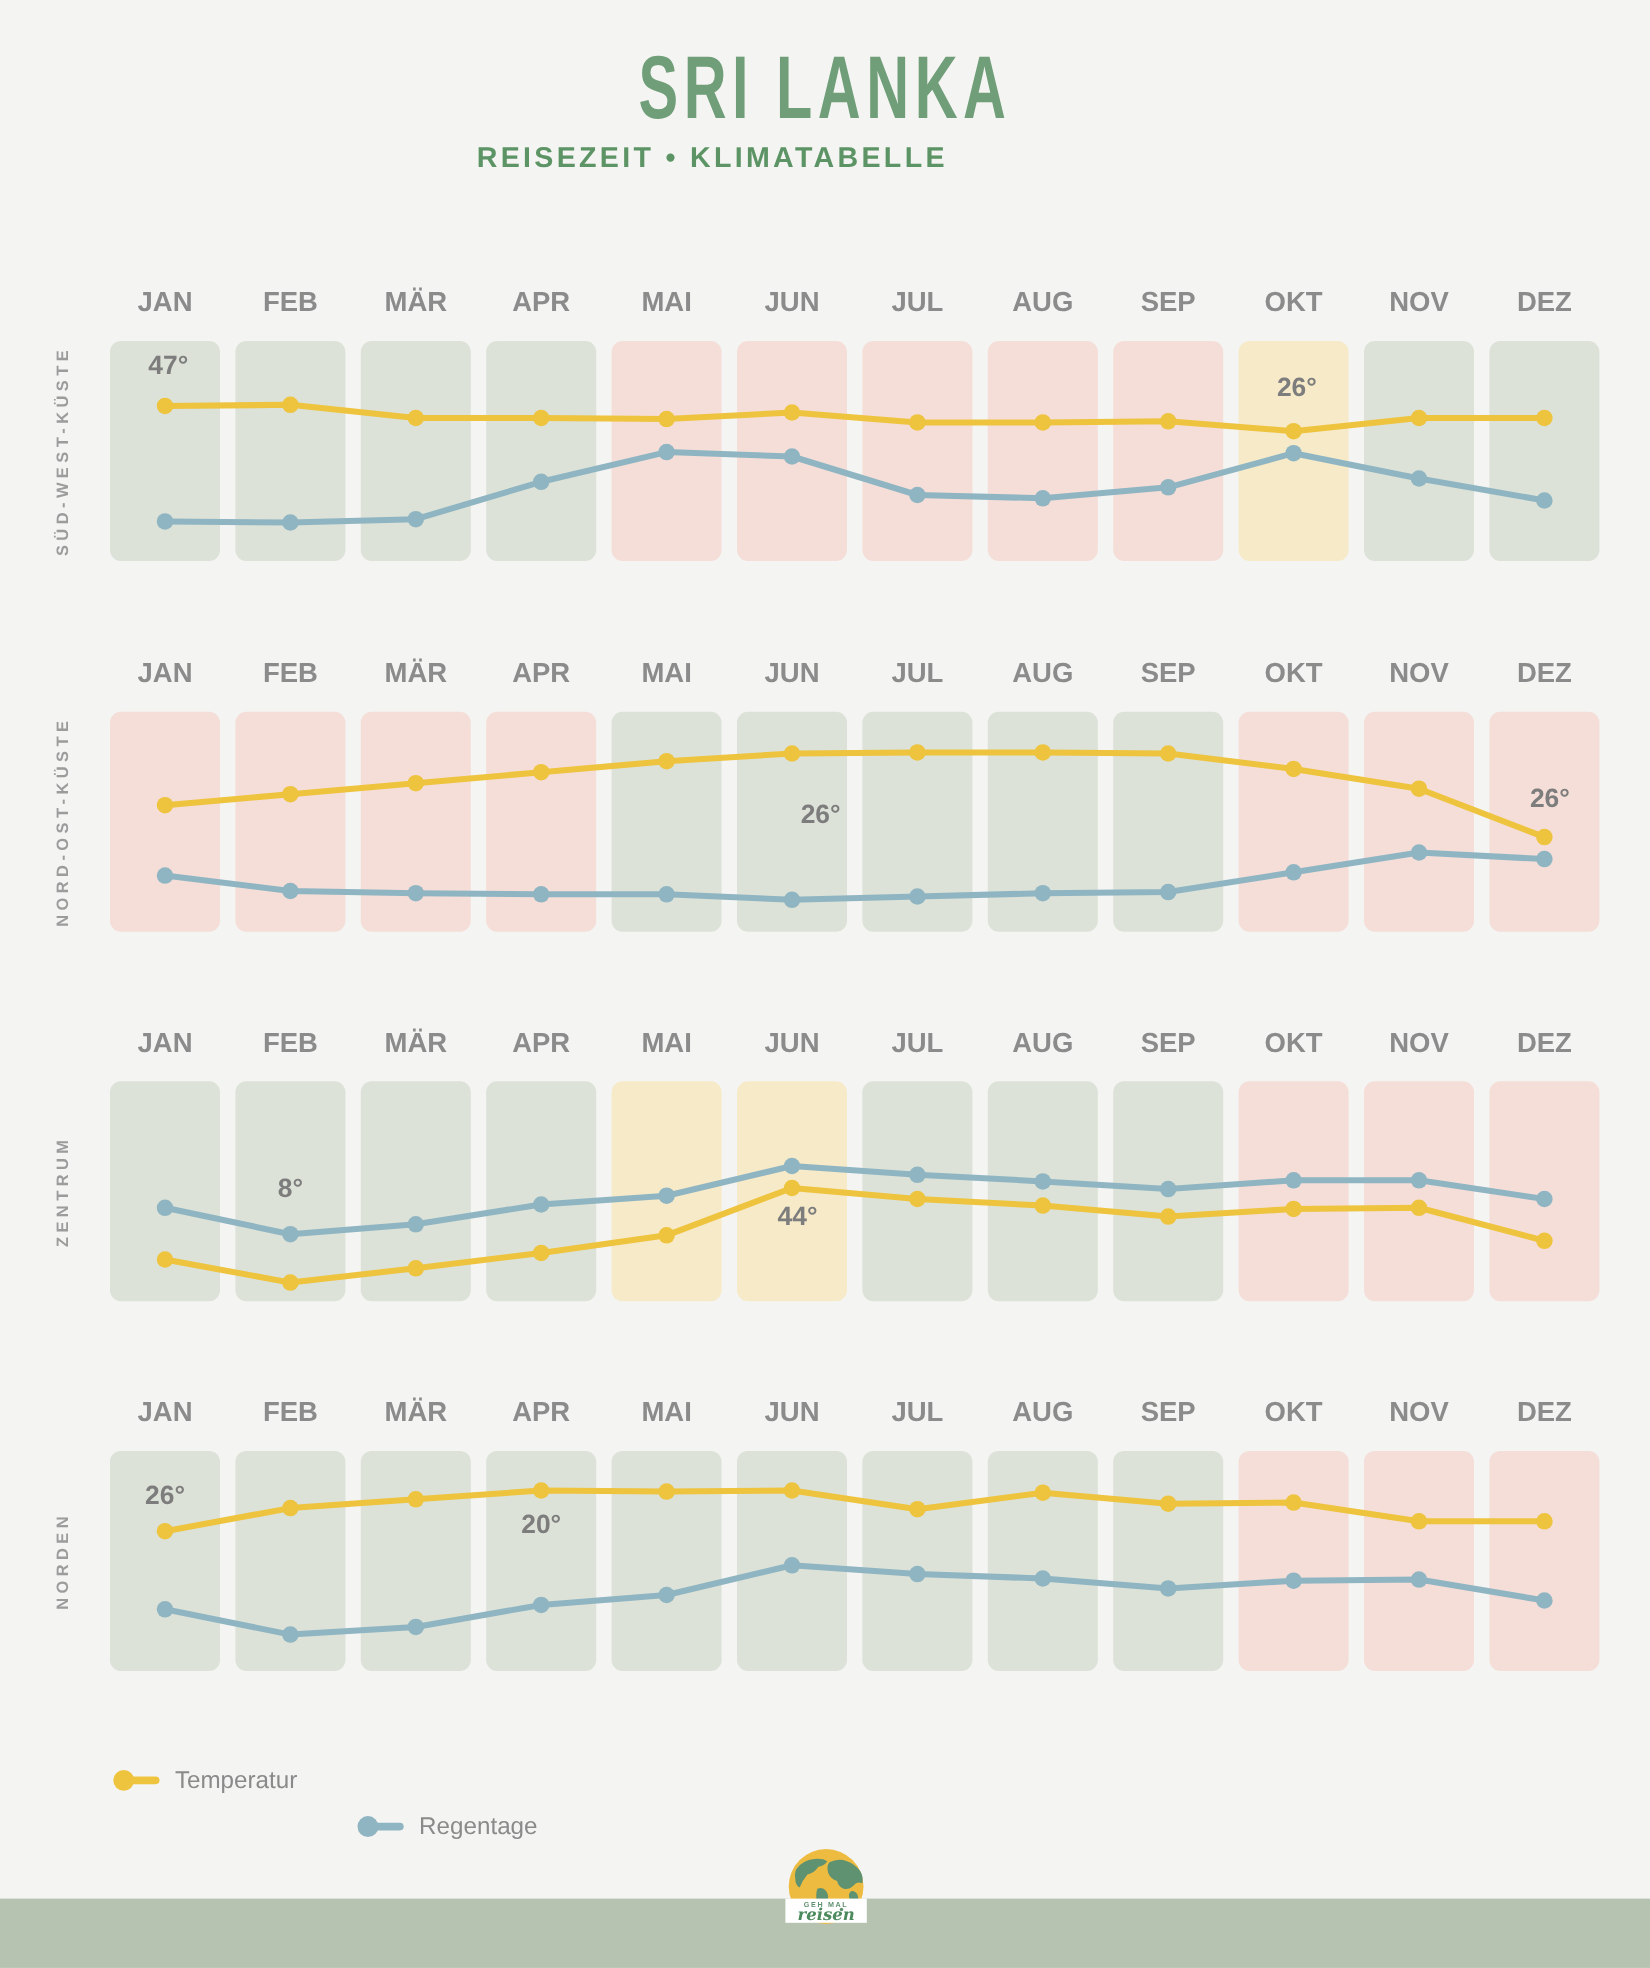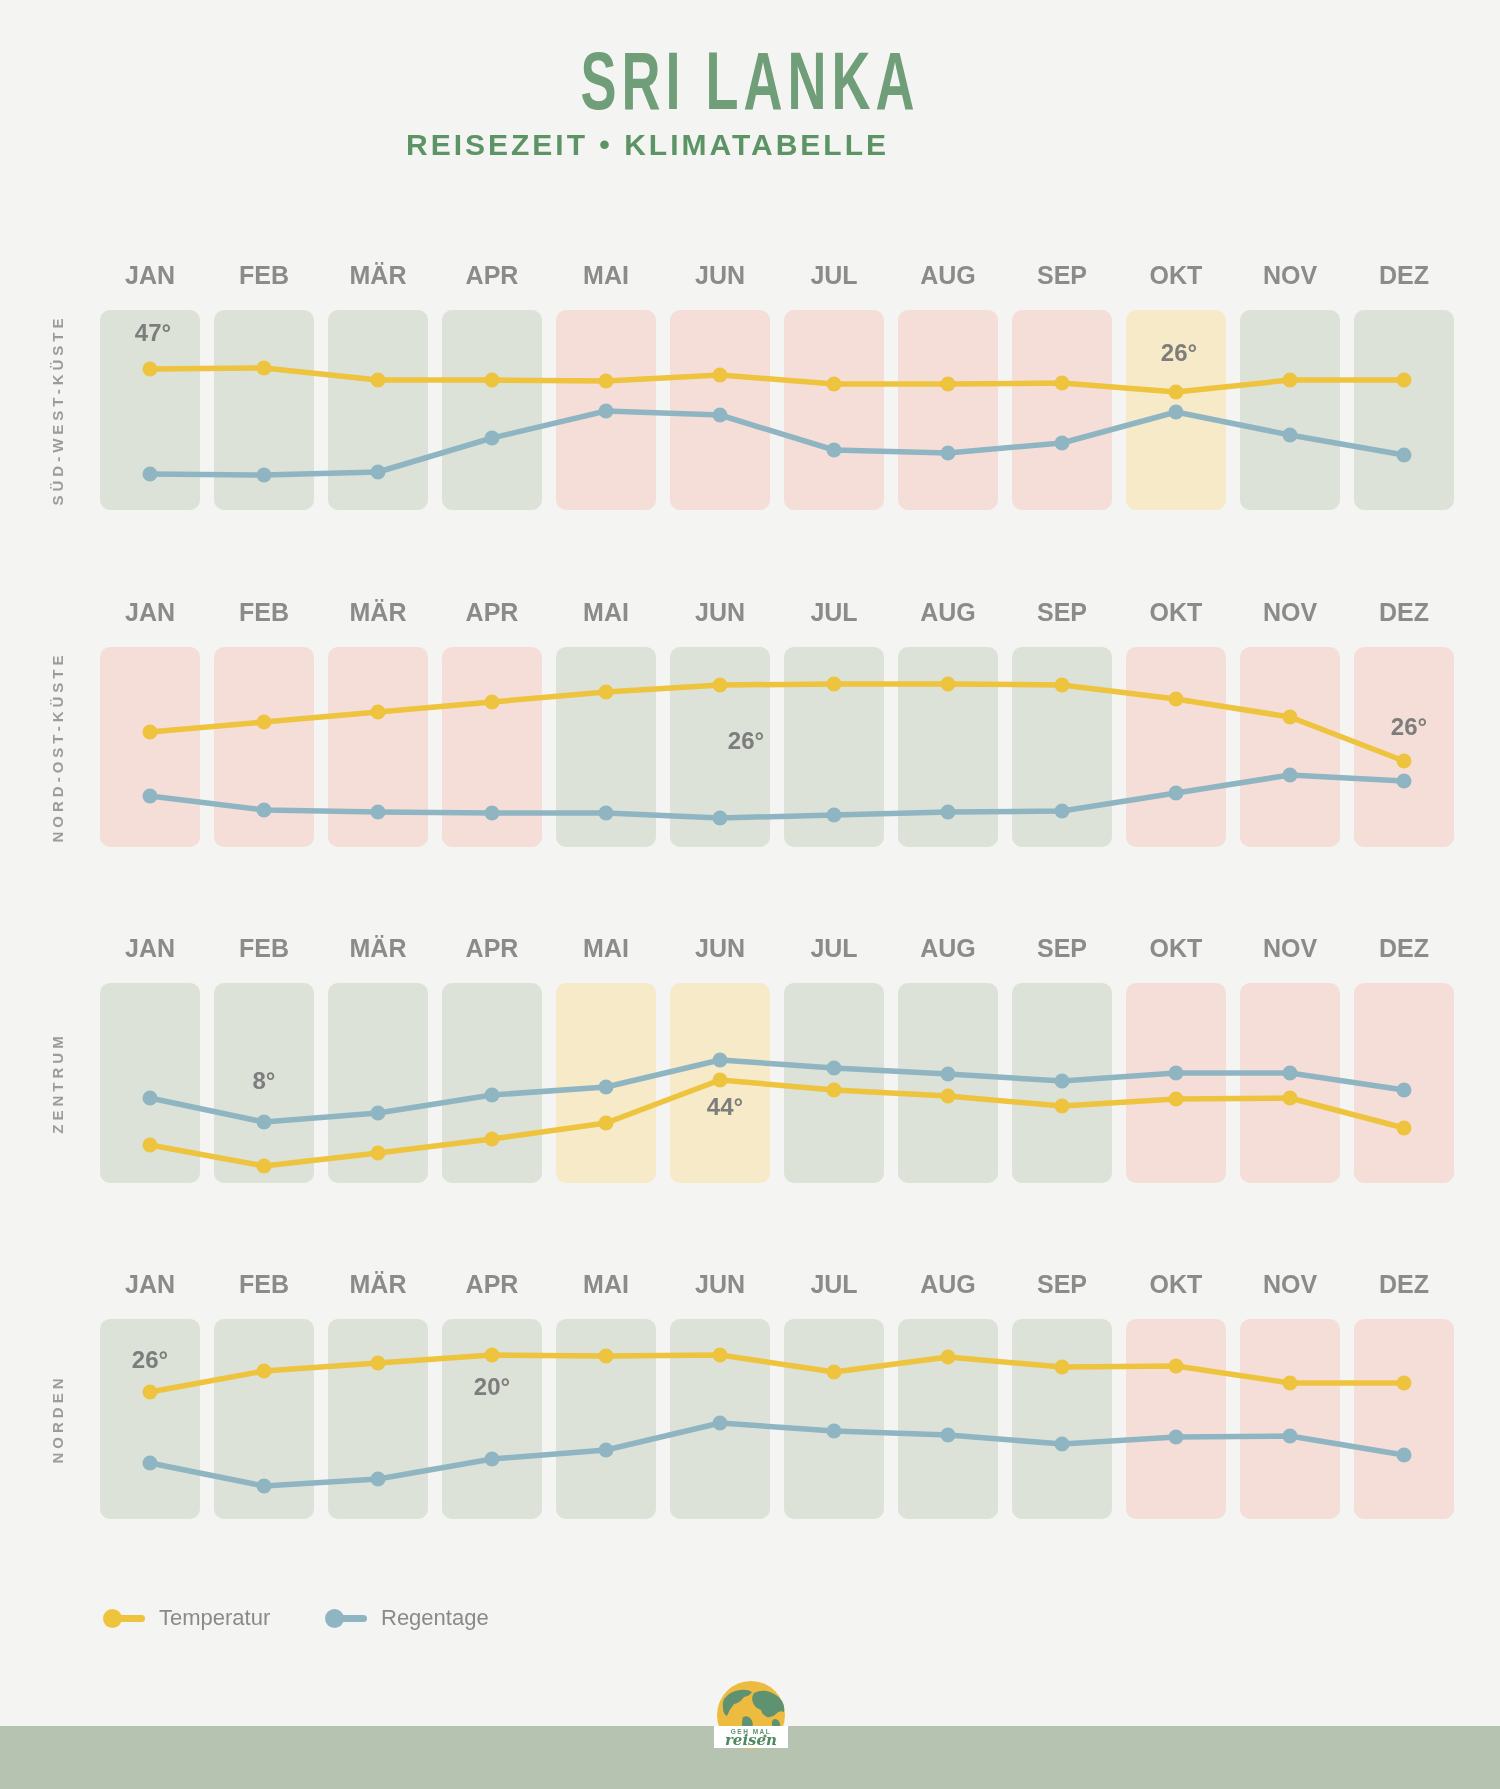--- a/index.html
+++ b/index.html
@@ -2,21 +2,21 @@
 <html><head>
 <meta charset="utf-8">
 <style>
   html,body{margin:0;padding:0;}
   .page{position:relative;width:1500px;height:1789px;background:#f4f4f2;overflow:hidden;
         font-family:"Liberation Sans",sans-serif;}
   .title{position:absolute;left:0;top:34px;width:1500px;text-align:center;
          color:#6f9e78;font-size:54px;font-weight:700;letter-spacing:5px;
          transform:scaleY(1.5);transform-origin:top center;}
   .subtitle{position:absolute;left:0;top:128px;width:1295px;text-align:center;
-         color:#5c9465;font-size:30px;font-weight:700;letter-spacing:3px;}
+         color:#5c9465;font-size:26px;font-weight:700;letter-spacing:3px;}
   .chart-block{position:absolute;left:0;width:1500px;height:200px;}
   .region-label{position:absolute;left:57px;top:100px;transform:translate(-50%,-50%) rotate(-90deg);
          white-space:nowrap;color:#9c9c9c;font-size:15px;font-weight:700;letter-spacing:4px;}
   .month-label{position:absolute;top:-49px;transform:translateX(-50%);
          color:#8b8b8b;font-size:25px;font-weight:700;}
   .col{position:absolute;top:0;height:200px;width:100px;border-radius:10px;}
   .col.green{background:#dce2d7;}
   .col.rose{background:#f5ded8;}
   .col.cream{background:#f6eac8;}
   .chart-svg{position:absolute;left:0;top:0;}
@@ -272,21 +272,21 @@
     </div>
 
   <div class="legend">
     <div class="legend-item" style="left:103px;">
       <span class="legend-swatch swatch-temp">
         <span class="dot"></span>
           <span class="bar"></span>
       </span>
       <span class="lbl">Temperatur</span>
     </div>
-    <div class="legend-item" style="left:325px;">
+    <div class="legend-item" style="left:325px;margin-top:42px;">
       <span class="legend-swatch swatch-rain">
         <span class="dot"></span>
           <span class="bar"></span>
       </span>
       <span class="lbl">Regentage</span>
     </div>
   </div>
 
   <div class="footer-band"></div>
 

